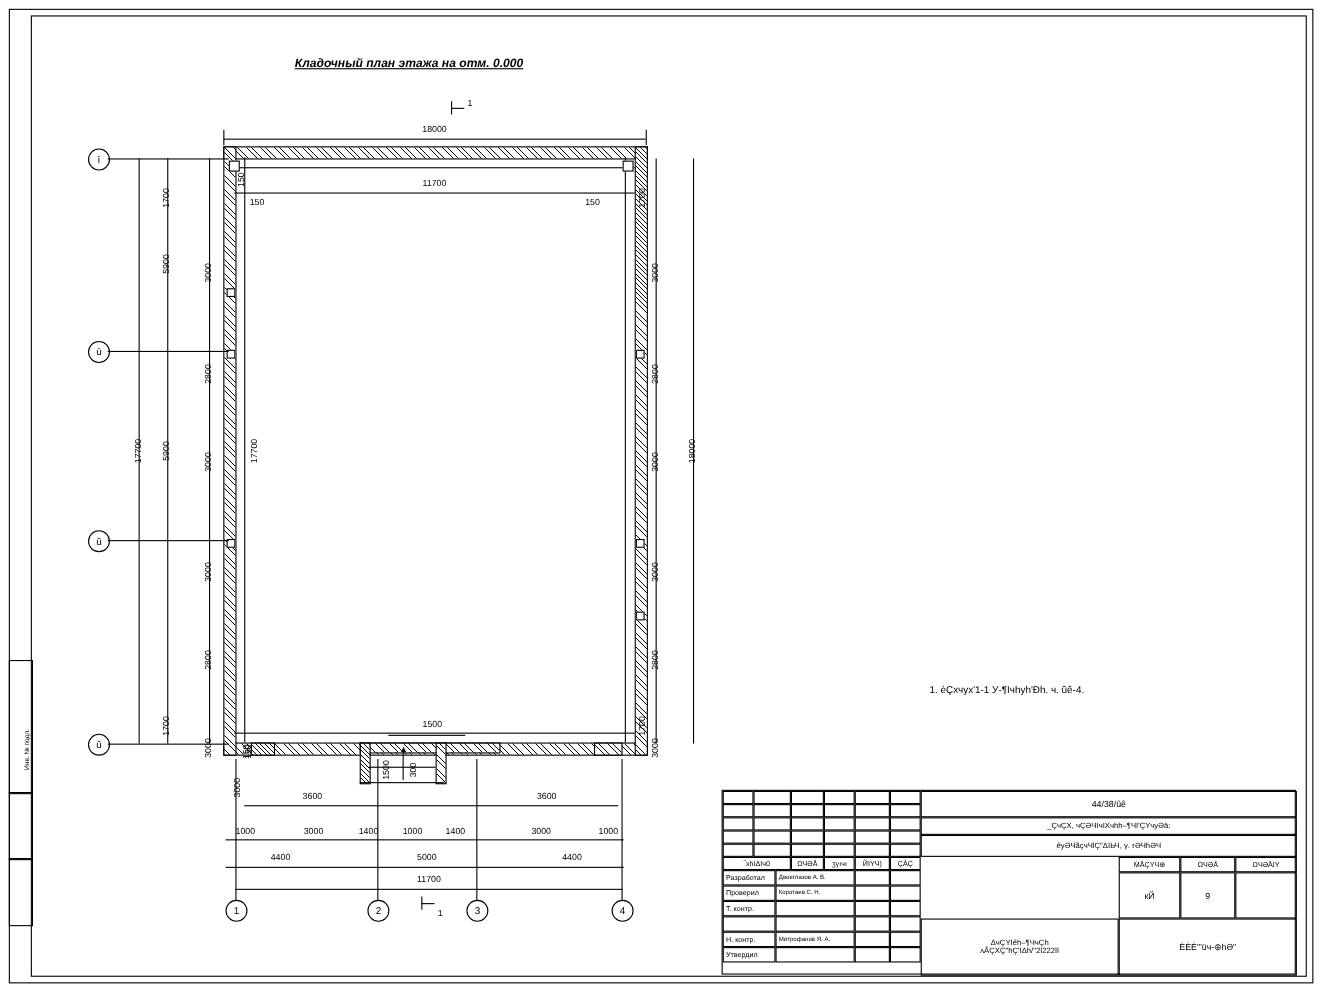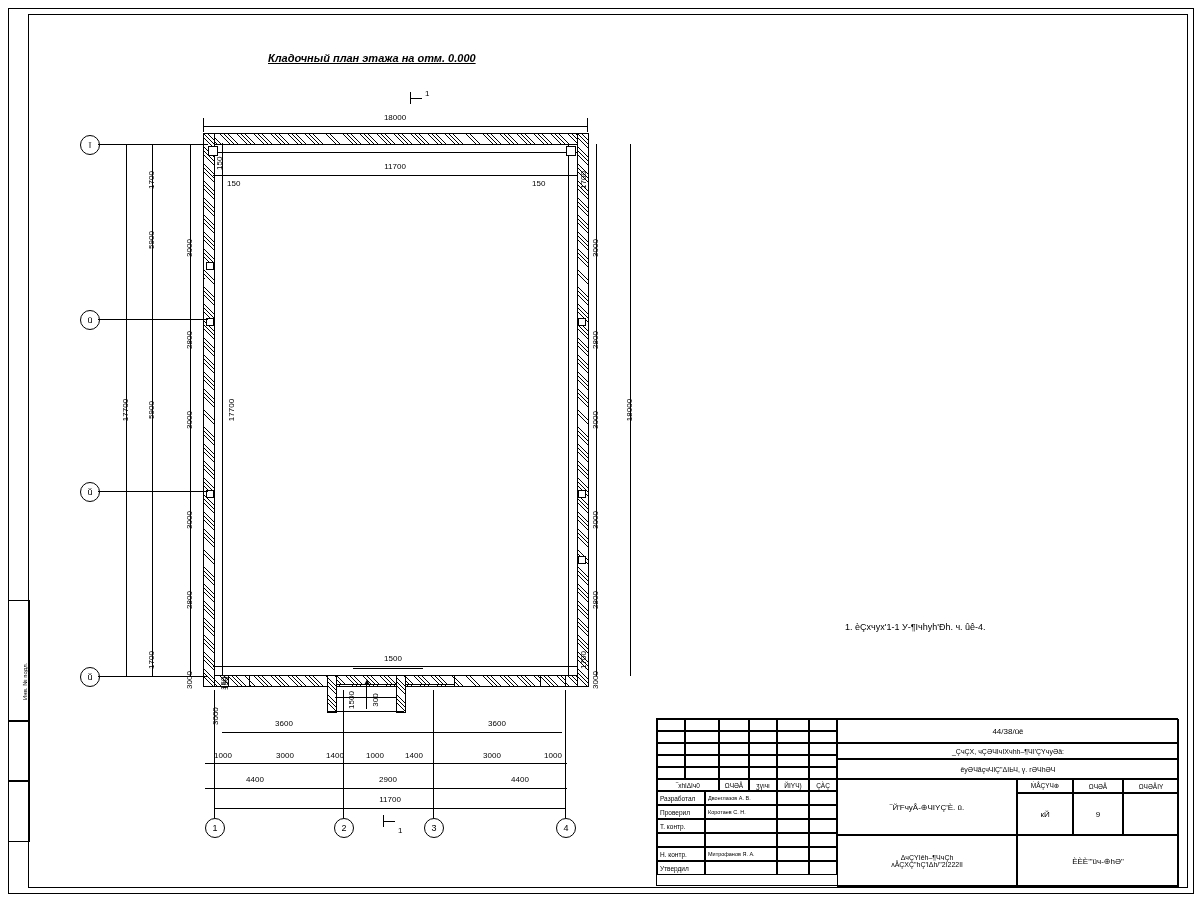--- a/index.html
+++ b/index.html
@@ -183,21 +183,21 @@
   <div class="txt c" style="left:223px;top:752px;">1000</div>
   <div class="txt c" style="left:285px;top:752px;">3000</div>
   <div class="txt c" style="left:335px;top:752px;">1400</div>
   <div class="txt c" style="left:375px;top:752px;">1000</div>
   <div class="txt c" style="left:414px;top:752px;">1400</div>
   <div class="txt c" style="left:492px;top:752px;">3000</div>
   <div class="txt c" style="left:553px;top:752px;">1000</div>
 
   <div class="ln h" style="left:205px;top:788px;width:362px;"></div>
   <div class="txt c" style="left:255px;top:776px;">4400</div>
-  <div class="txt c" style="left:388px;top:776px;">2900</div>
+  <div class="txt c" style="left:388px;top:776px;">5000</div>
   <div class="txt c" style="left:520px;top:776px;">4400</div>
 
   <div class="ln h" style="left:214px;top:808px;width:352px;"></div>
   <div class="txt c" style="left:390px;top:796px;">11700</div>
 
   <div id="notes">1. èÇxчyx'1-1 У-¶Iчhyh'Ðh. ч. ûê-4.</div>
 
   <div id="tb">
 
     <div class="cell" style="left:0;top:0;width:28px;height:12px;"></div>
@@ -269,21 +269,20 @@
     <div class="cell" style="left:0;top:142px;width:48px;height:14px;">Утвердил</div>
     <div class="cell" style="left:48px;top:142px;width:72px;height:14px;font-size:5.5px;"></div>
     <div class="cell" style="left:120px;top:142px;width:32px;height:14px;"></div>
     <div class="cell" style="left:152px;top:142px;width:28px;height:14px;"></div>
 
     <div class="cell ctr big" style="left:180px;top:0;width:342px;height:24px;">44/38/ûê</div>
 
     <div class="cell ctr" style="left:180px;top:24px;width:342px;height:16px;font-size:7px;">_ÇчÇX, чÇƏЧIчIXчhh–¶ЧI'ÇYчyƏä:</div>
     <div class="cell ctr" style="left:180px;top:40px;width:342px;height:20px;font-size:7px;">êуƏЧãçчЧlÇ"ΔIЬЧ, ү. гƏЧhƏЧ</div>
 
-    <div class="cell ctr big" style="left:180px;top:60px;width:180px;height:56px;">‾Й'FчyÅ-⊕ЧIYÇ'È. ŭ.</div>
 
     <div class="cell ctr" style="left:360px;top:60px;width:56px;height:14px;">ṀÅÇYЧ⊕</div>
     <div class="cell ctr" style="left:416px;top:60px;width:50px;height:14px;">ΩЧƏÅ</div>
     <div class="cell ctr" style="left:466px;top:60px;width:56px;height:14px;">ΩЧƏÅIY</div>
 
     <div class="cell ctr big" style="left:360px;top:74px;width:56px;height:42px;">кЙ</div>
     <div class="cell ctr big" style="left:416px;top:74px;width:50px;height:42px;">9</div>
     <div class="cell ctr big" style="left:466px;top:74px;width:56px;height:42px;"></div>
 
     <div class="cell ctr" style="left:180px;top:116px;width:180px;height:52px;flex-direction:column;">

